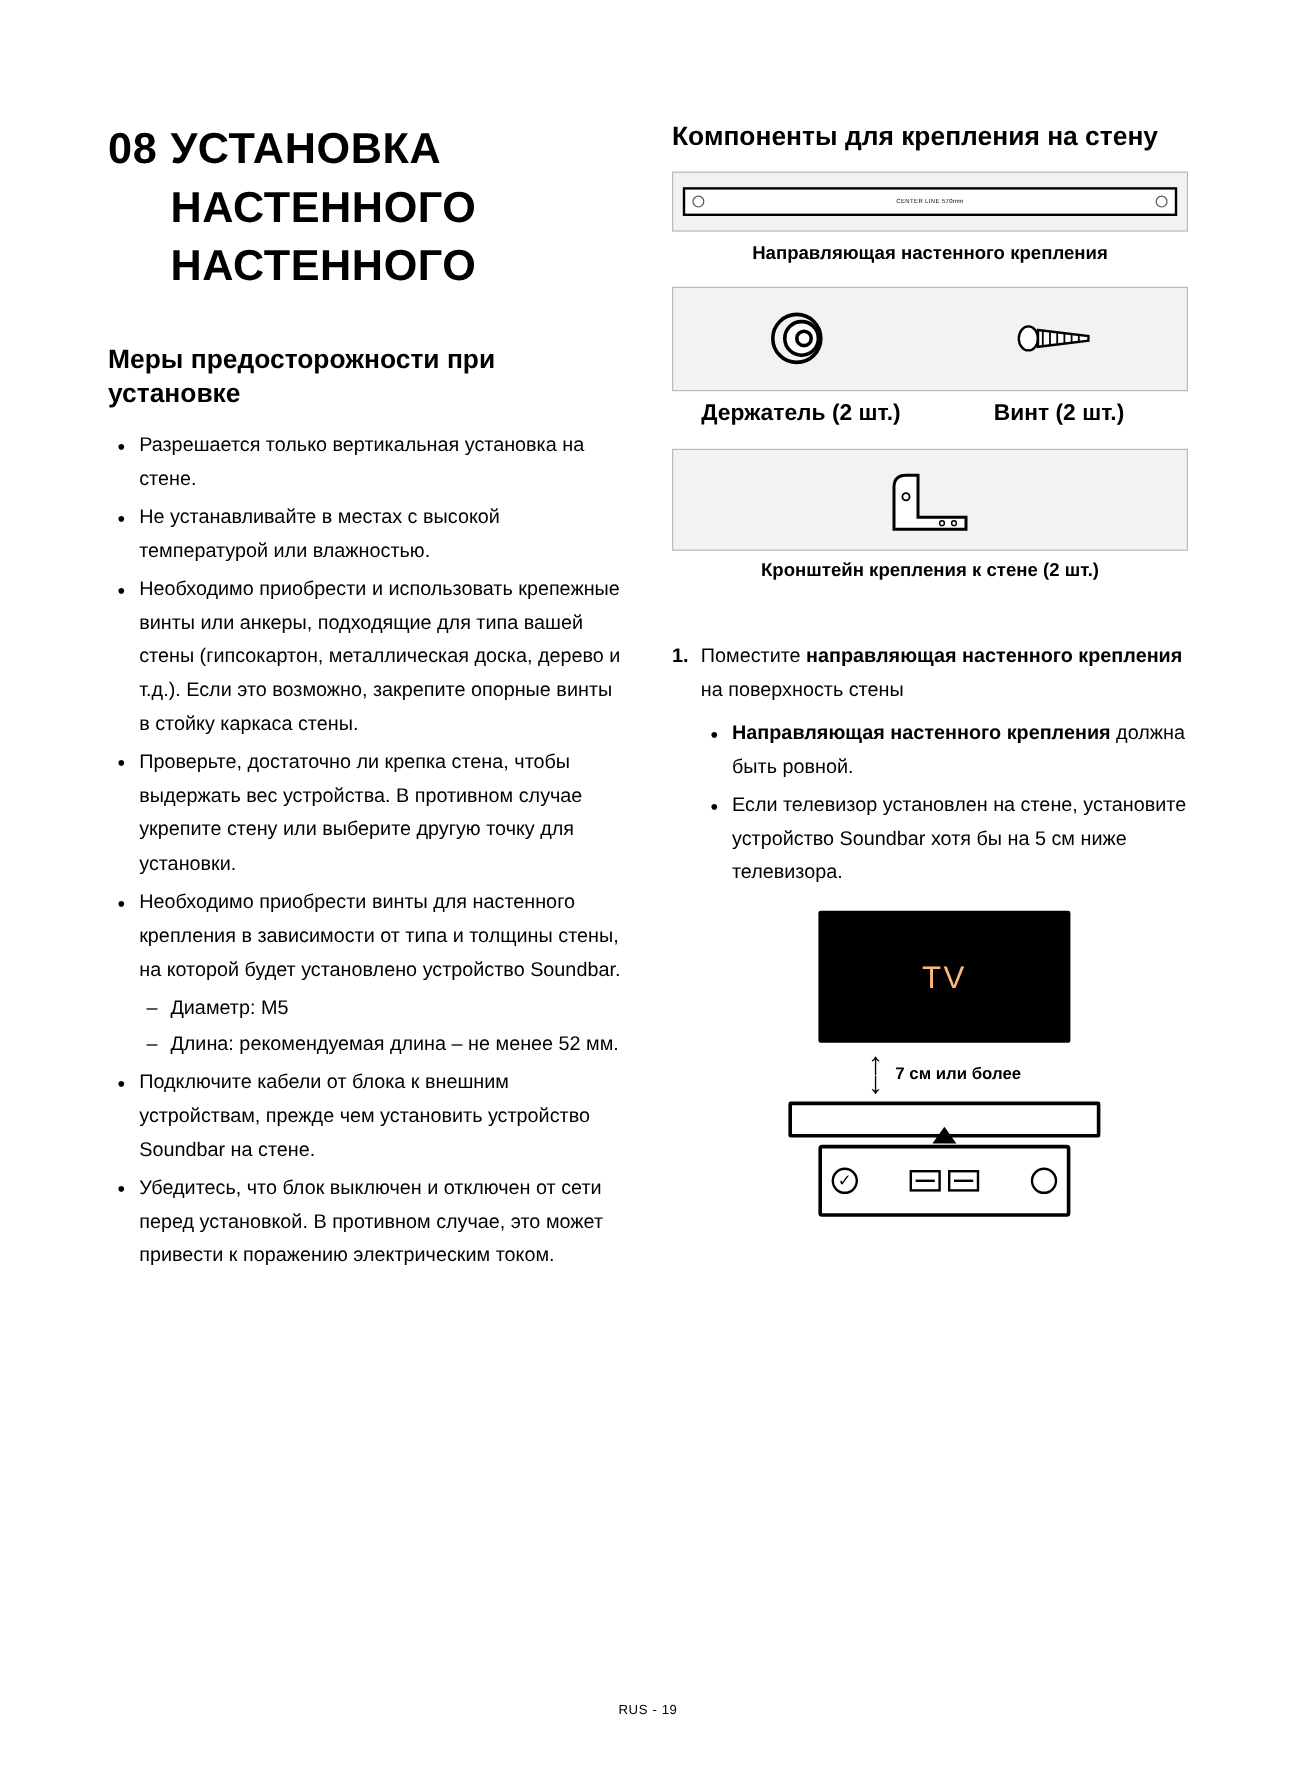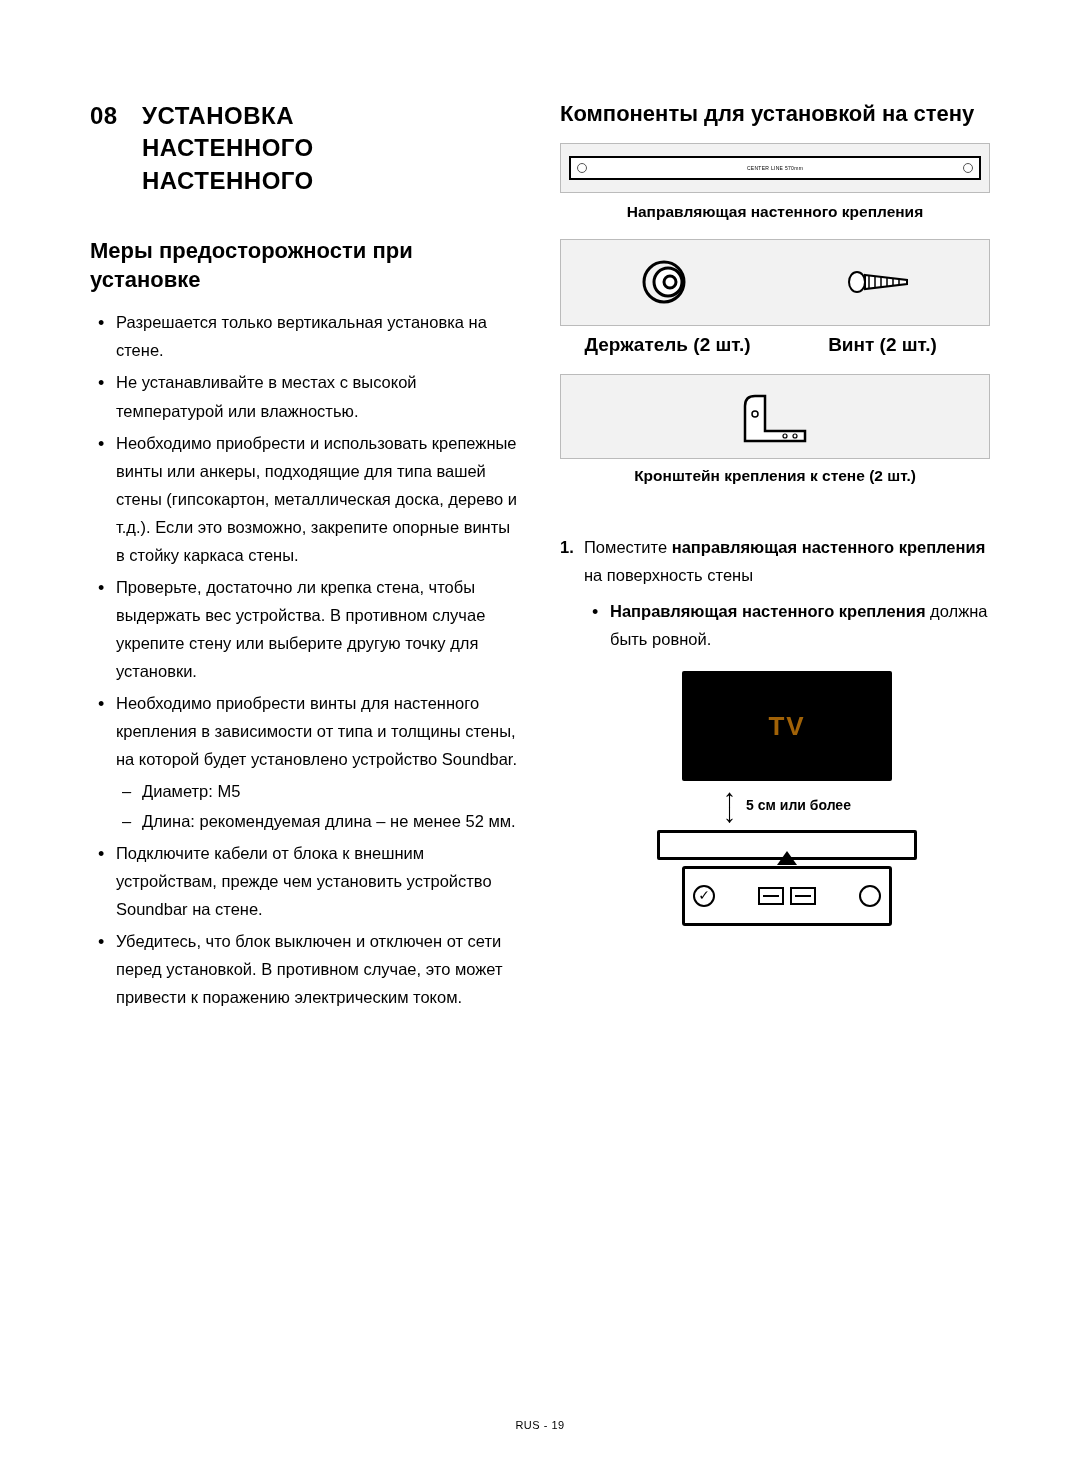--- a/index.html
+++ b/index.html
@@ -14,21 +14,21 @@
   }
   .columns {
     display: flex;
     gap: 40px;
   }
   .col {
     flex: 1;
     min-width: 0;
   }
   .chapter-heading {
-    font-size: 24px;
+    font-size: 36px;
     font-weight: 700;
     line-height: 1.35;
     margin-bottom: 40px;
     letter-spacing: 0.5px;
   }
   .chapter-num { display:inline-block; width:52px; vertical-align:top;}
   .chapter-title-block { display:inline-block; vertical-align:top;}
   .sub-heading {
     font-size: 22px;
     font-weight: 700;
@@ -194,21 +194,21 @@
           <li>Диаметр: M5</li>
           <li>Длина: рекомендуемая длина – не менее 52 мм.</li>
         </ul>
       </li>
       <li>Подключите кабели от блока к внешним устройствам, прежде чем установить устройство Soundbar на стене.</li>
       <li>Убедитесь, что блок выключен и отключен от сети перед установкой. В противном случае, это может привести к поражению электрическим током.</li>
     </ul>
   </div>
 
   <div class="col">
-    <div class="sub-heading">Компоненты для установкой на стену</div>
+    <div class="sub-heading">Компоненты для крепления на стену</div>
 
     <div class="fig-guide">
       <div class="guide-bar">
         <span class="guide-hole"></span>
         <span class="guide-center">CENTER LINE   570mm</span>
         <span class="guide-hole"></span>
       </div>
     </div>
     <div class="caption">Направляющая настенного крепления</div>
 
@@ -245,30 +245,31 @@
 
     <div style="height:30px"></div>
 
     <ol class="numbered">
       <li>
         <span>Поместите </span><span class="b">направляющая настенного крепления</span><span> на поверхность стены</span>
         <ul class="bullets" style="margin-top:8px;">
           <li>
             <span class="b">Направляющая настенного крепления</span><span> должна быть ровной.</span>
           </li>
+          <li>Если телевизор установлен на стене, установите устройство Soundbar хотя бы на 5 см ниже телевизора.</li>
         </ul>
 
         
         <div class="tv-diagram">
           <div class="tv-outer">
-            <span style="color:#a16207;font-size:26px;font-weight:700;letter-spacing:2px;">TV</span>
+            <span style="color:#fdba74;font-size:26px;font-weight:400;letter-spacing:2px;">TV</span>
           </div>
           <div class="gap-row">
             <span style="font-size:26px; font-weight:700; line-height:0.6;">↑<br>↓</span>
-            <span class="gap-label">5 см или более</span>
+            <span class="gap-label">7 см или более</span>
           </div>
           <div class="bar-box"></div>
           <div class="bracket-row">
             <span class="circ-check">✓</span>
             <div class="mini-rects">
               <span class="mini-rect"></span>
               <span class="mini-rect"></span>
             </div>
             <span class="circ-check">&nbsp;</span>
           </div>

